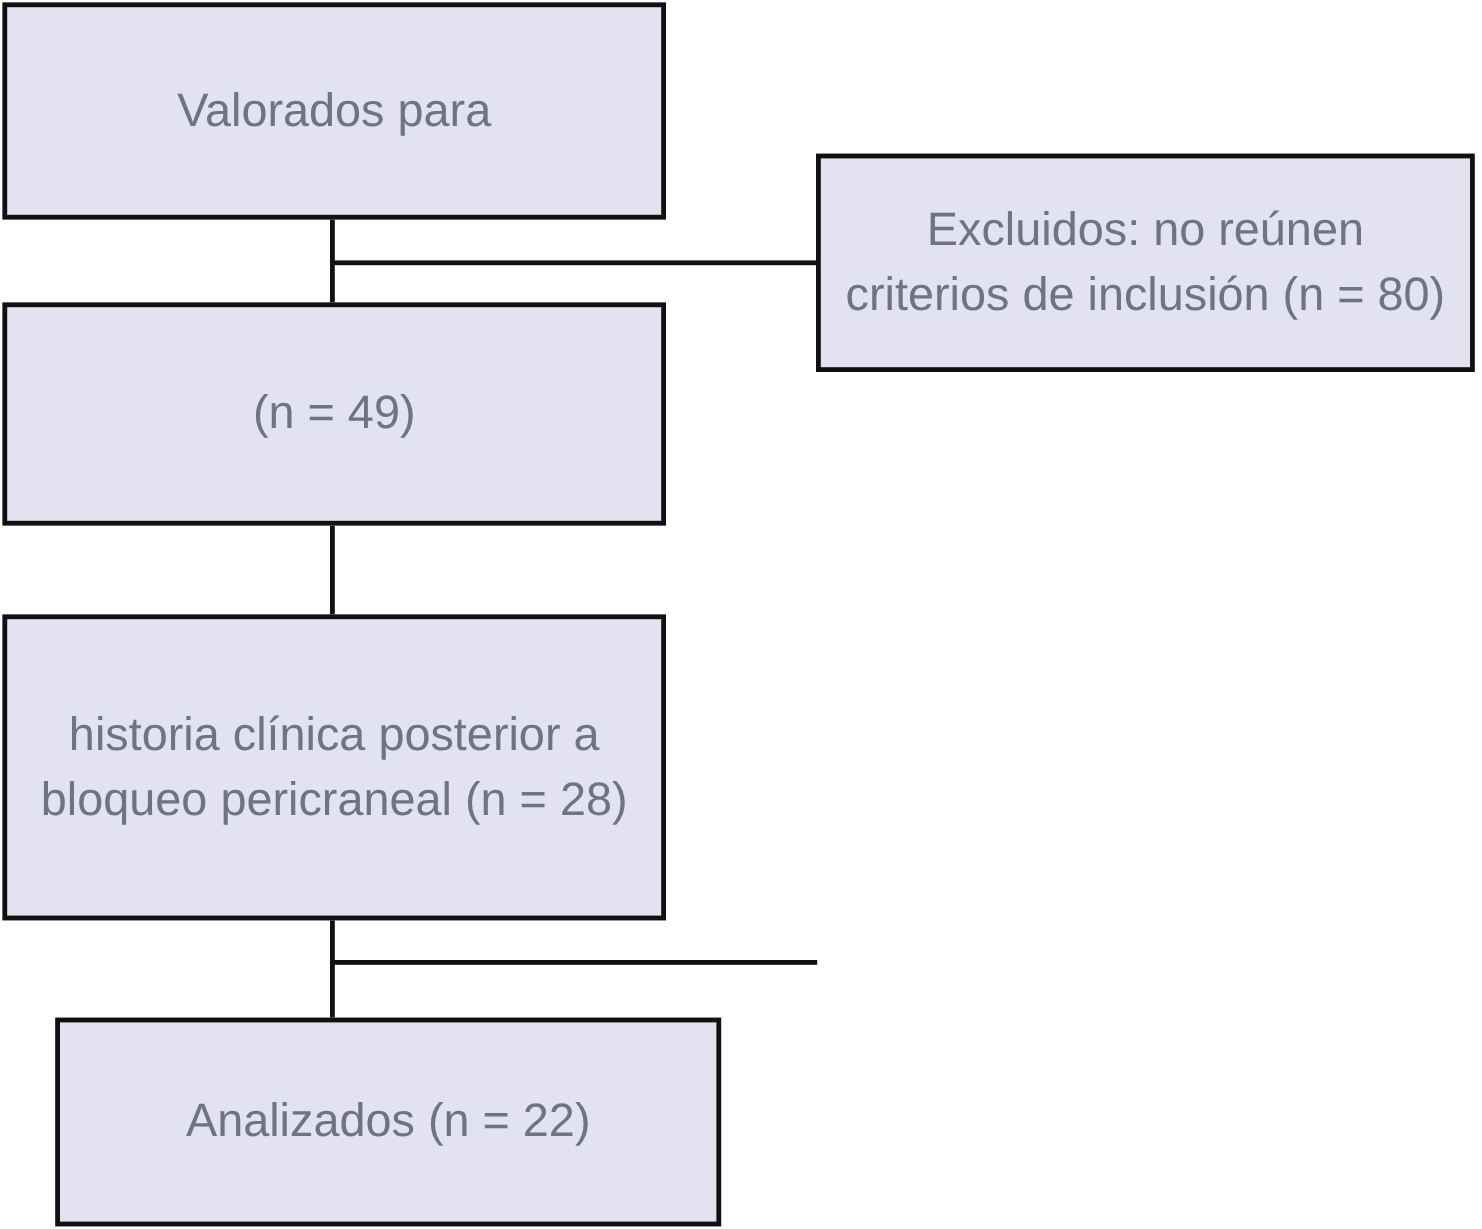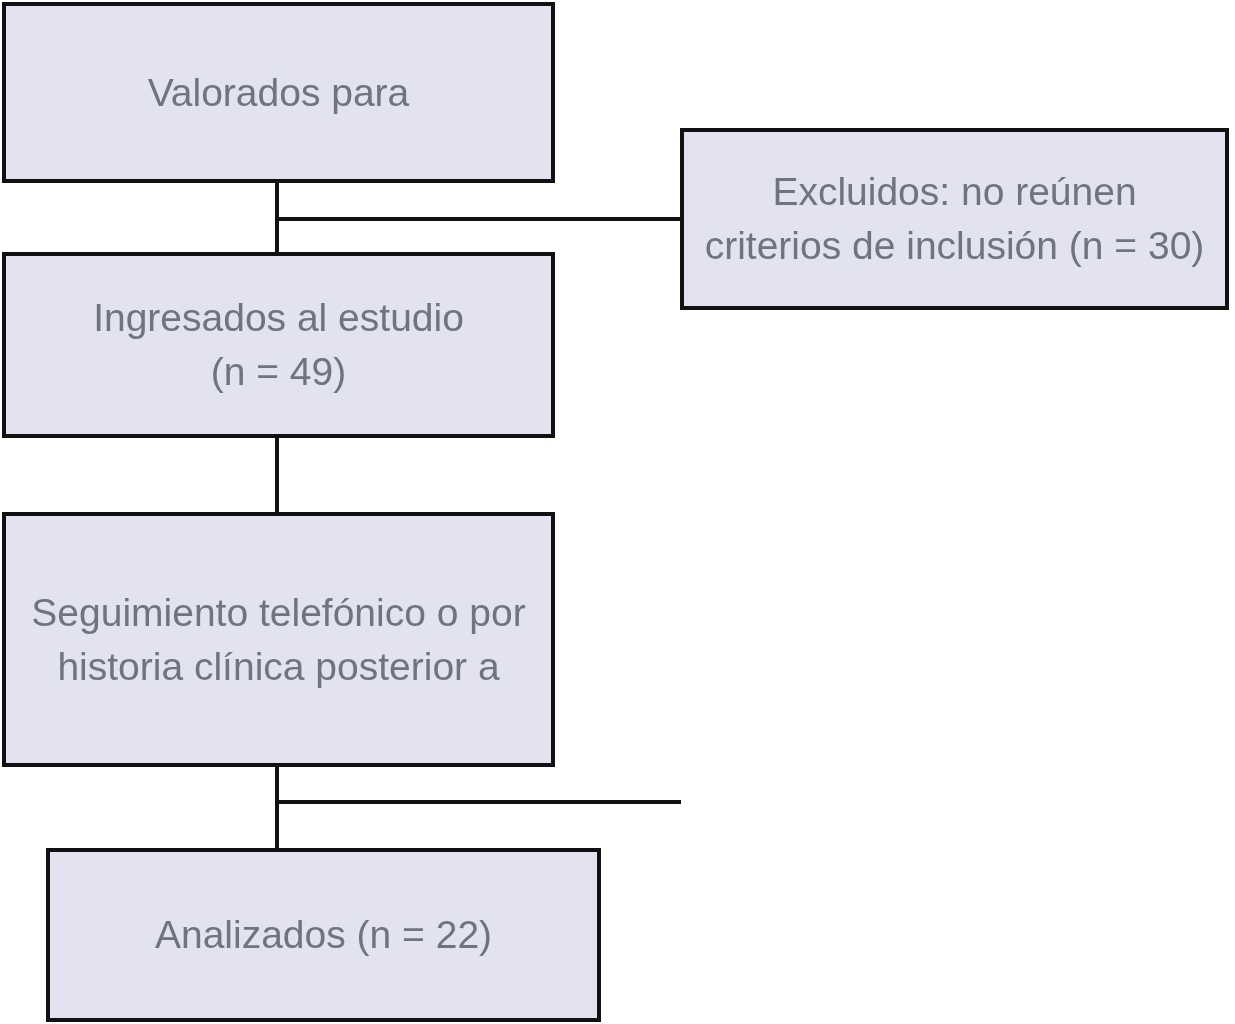--- a/index.html
+++ b/index.html
@@ -56,31 +56,30 @@
 <body>
 
 <div class="canvas">
 
   <div class="box" id="box-eligibility">
     <span class="line">Valorados para</span>
   </div>
 
   <div class="box" id="box-excluded">
     <span class="line">Excluidos: no reúnen</span>
-    <span class="line">criterios de inclusión (n = 30)</span>
+    <span class="line">criterios de inclusión (n = 80)</span>
   </div>
 
   <div class="box" id="box-enrolled">
-    <span class="line">Ingresados al estudio</span>
     <span class="line">(n = 49)</span>
   </div>
 
   <div class="box" id="box-followup">
-    <span class="line">Seguimiento telefónico o por</span>
     <span class="line">historia clínica posterior a</span>
+    <span class="line">bloqueo pericraneal (n = 28)</span>
   </div>
 
 
   <div class="box" id="box-analyzed">
     <span class="line">Analizados (n = 22)</span>
   </div>
 
   <div class="conn" id="conn-v1"></div>
   <div class="conn" id="conn-h1"></div>
   <div class="conn" id="conn-v2"></div>

